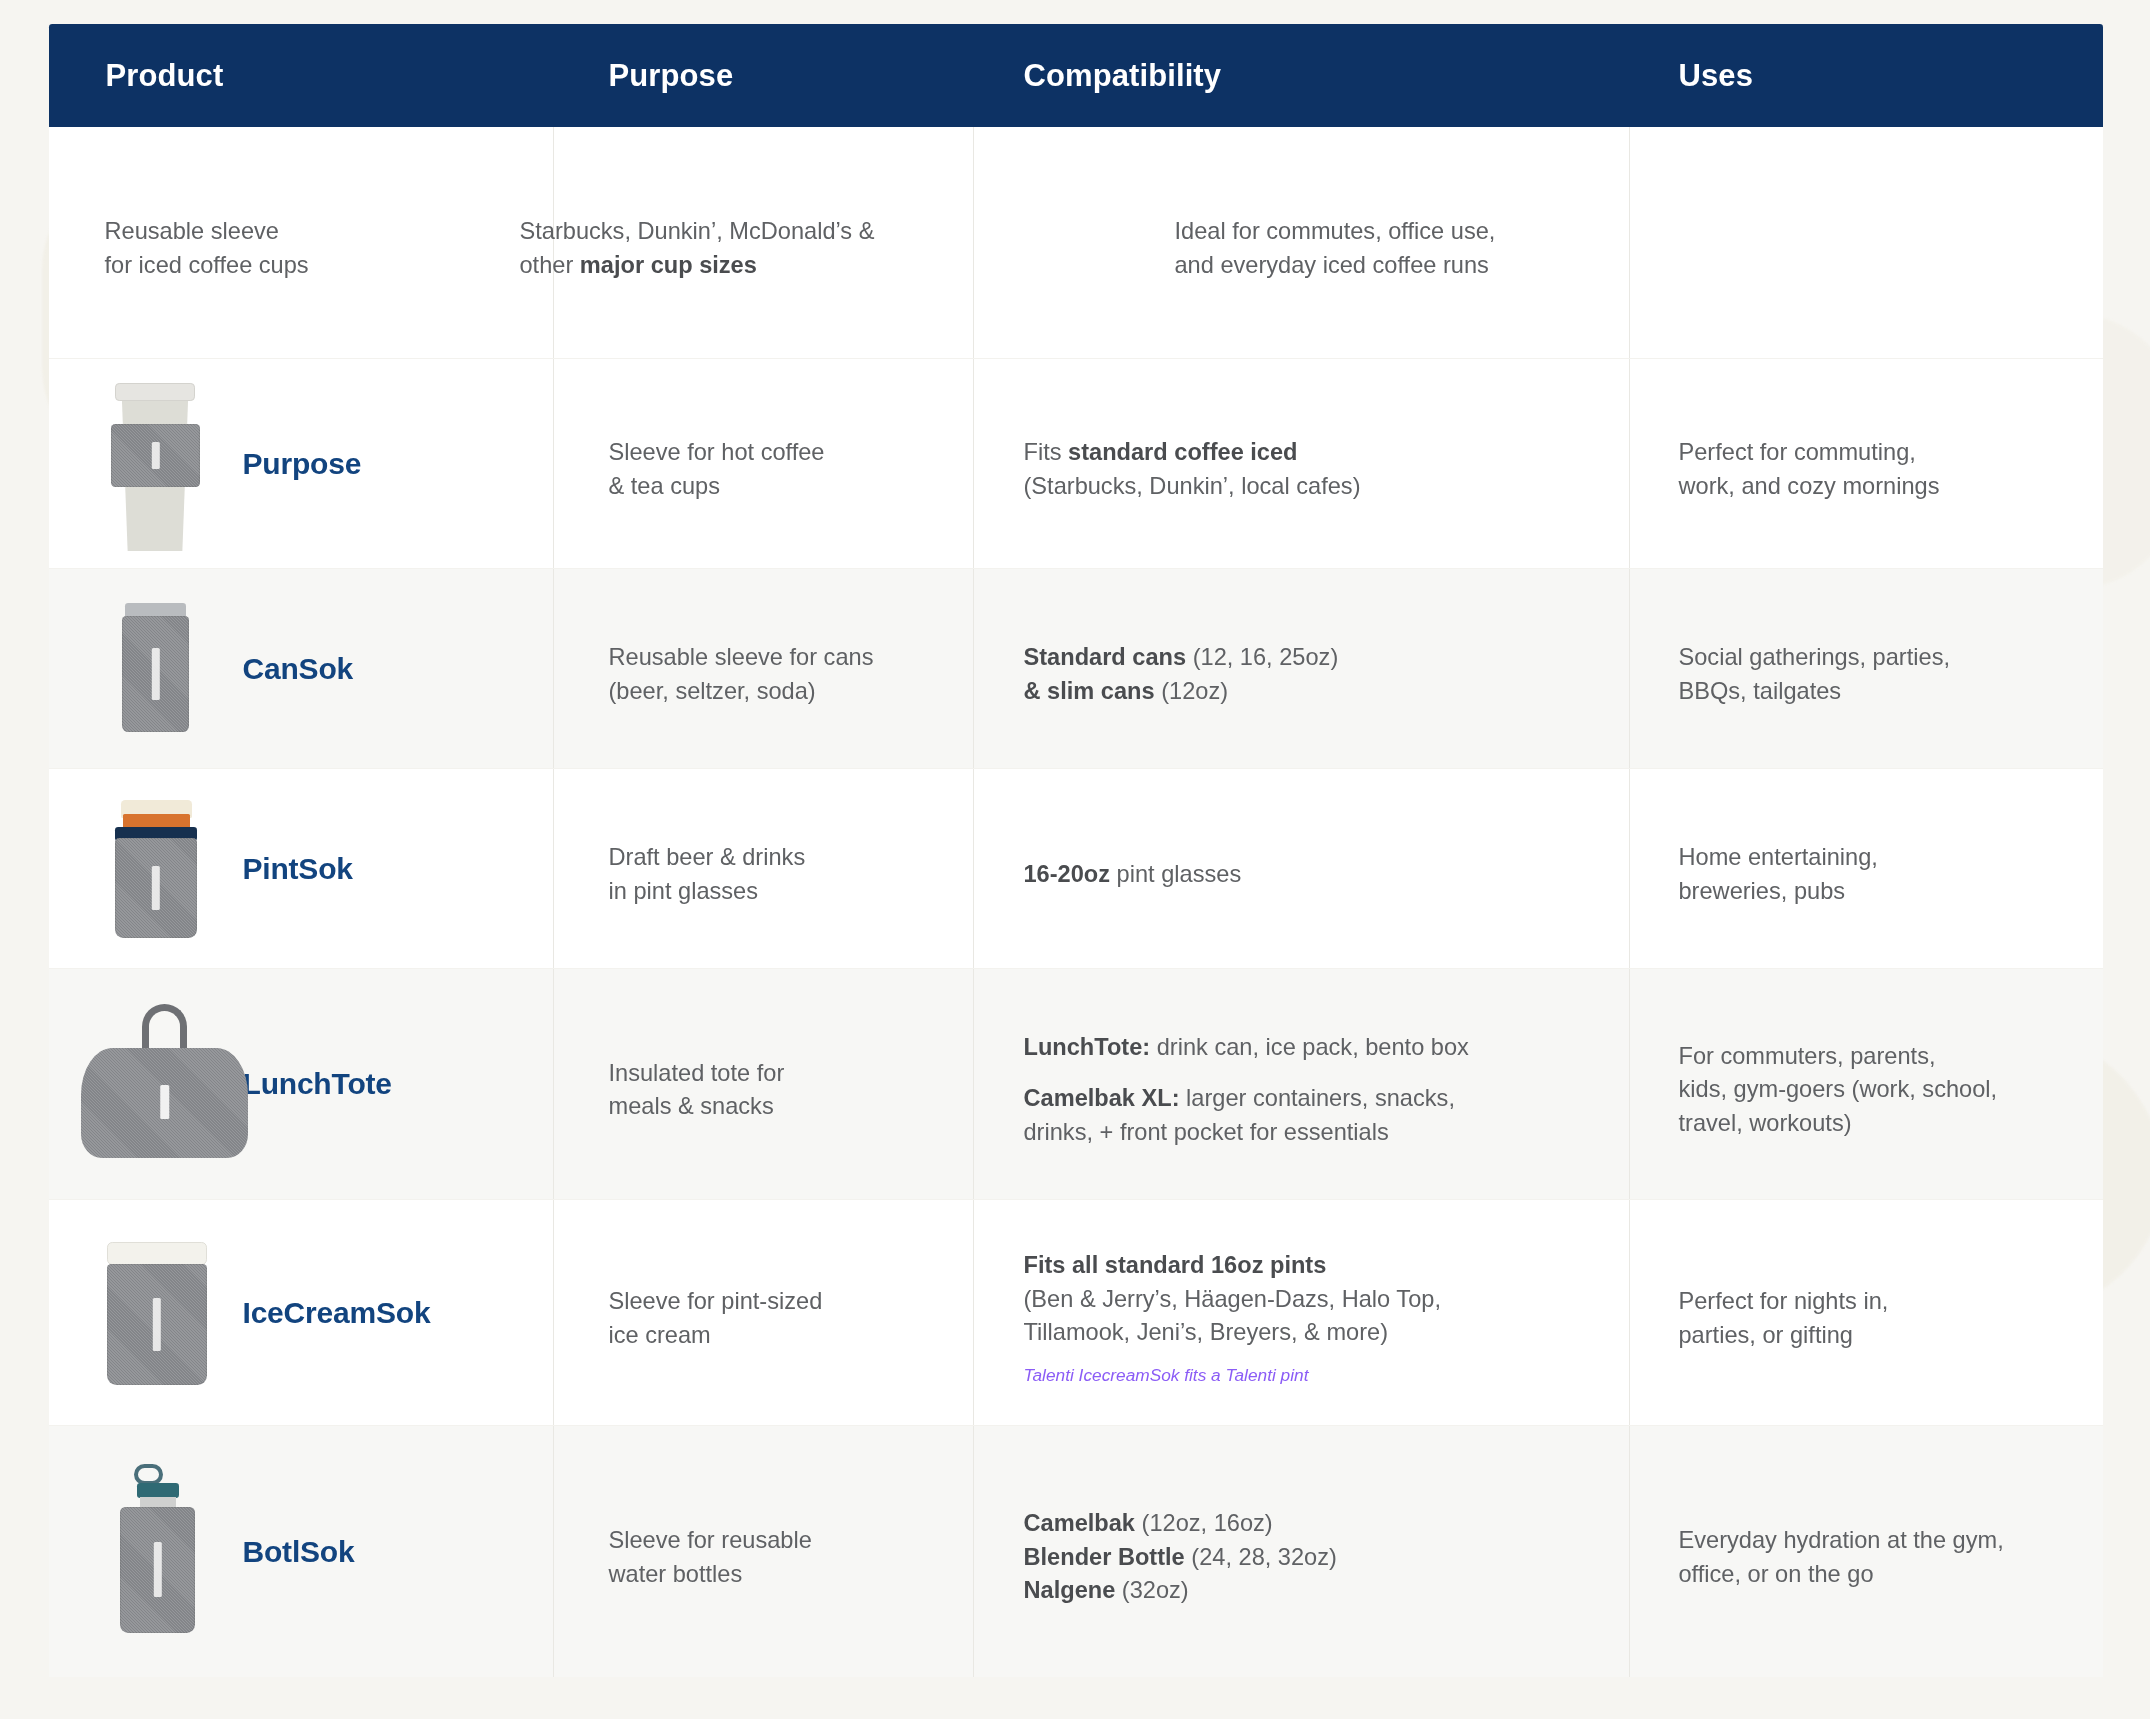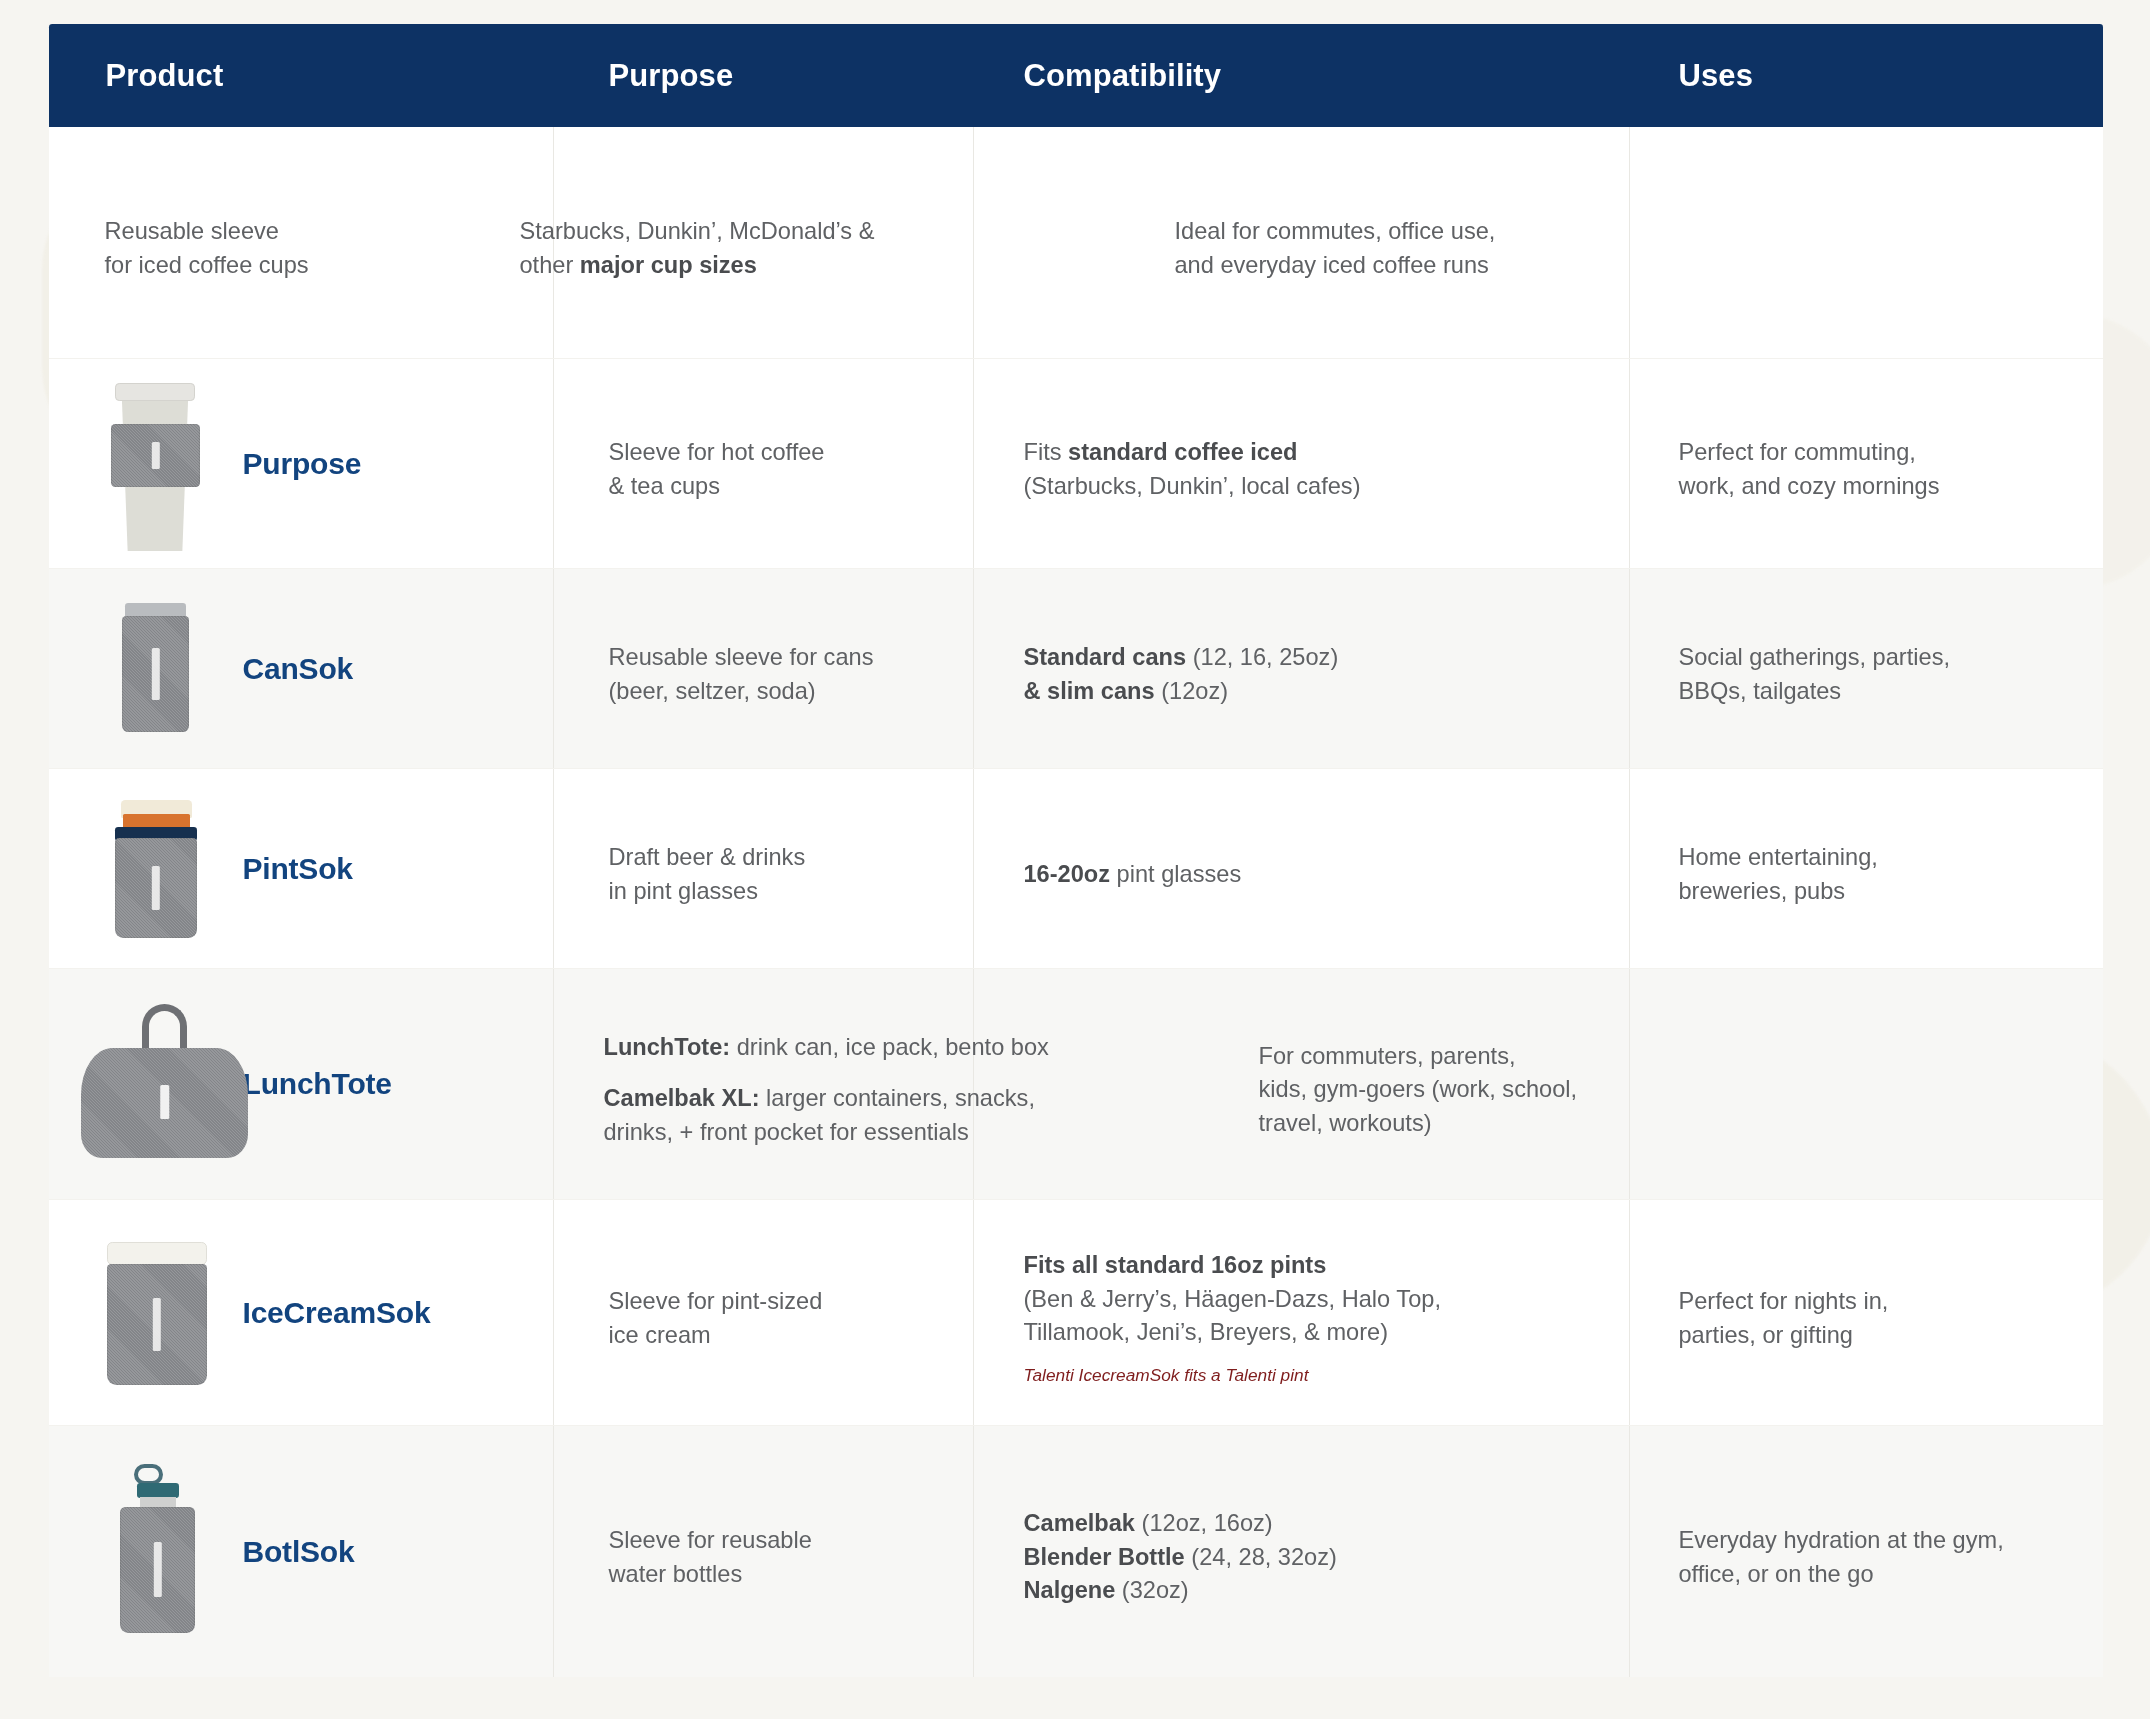--- a/index.html
+++ b/index.html
@@ -105,21 +105,21 @@
     font-size: 23.6px;
     line-height: 1.42;
     margin-top: 12px;
   }
   .body-txt b { color: #4a4c4f; font-weight: bold; }
   .note {
     display: block;
     margin-top: 13.7px;
     font-style: italic;
     font-size: 17.3px;
-    color: #7f1d1d;
+    color: #8b5cf6;
   }
   .gap { height: 18px; }
 
   
   .art { position: relative; }
 
   .sok-band {
     background: #8a8c90;
     background-image: repeating-linear-gradient(
       45deg, rgba(255,255,255,.10) 0 1.1px, rgba(0,0,0,.05) 1.1px 2.1px);
@@ -372,20 +372,23 @@
       <div class="vline" style="left:1580px"></div>
       <div class="cell product-cell">
         <div class="thumb">
           <div class="art art-tote">
             <div class="handle"></div>
               <div class="bag"></div>
           </div>
         </div>
         <div class="pname">LunchTote</div>
       </div>
+      <div class="cell purpose-cell pad">
+        <div class="body-txt">Insulated tote for<br>meals &amp; snacks</div>
+      </div>
       <div class="cell compat-cell pad">
         <div class="body-txt"><b>LunchTote:</b> drink can, ice pack, bento box<div class="gap"></div><b>Camelbak XL:</b> larger containers, snacks,<br>drinks, + front pocket for essentials</div>
       </div>
       <div class="cell uses-cell pad">
         <div class="body-txt">For commuters, parents,<br>kids, gym-goers (work, school,<br>travel, workouts)</div>
       </div>
     </div>
 
     <div class="row" style="height:226px">
       <div class="vline" style="left:504px"></div>

